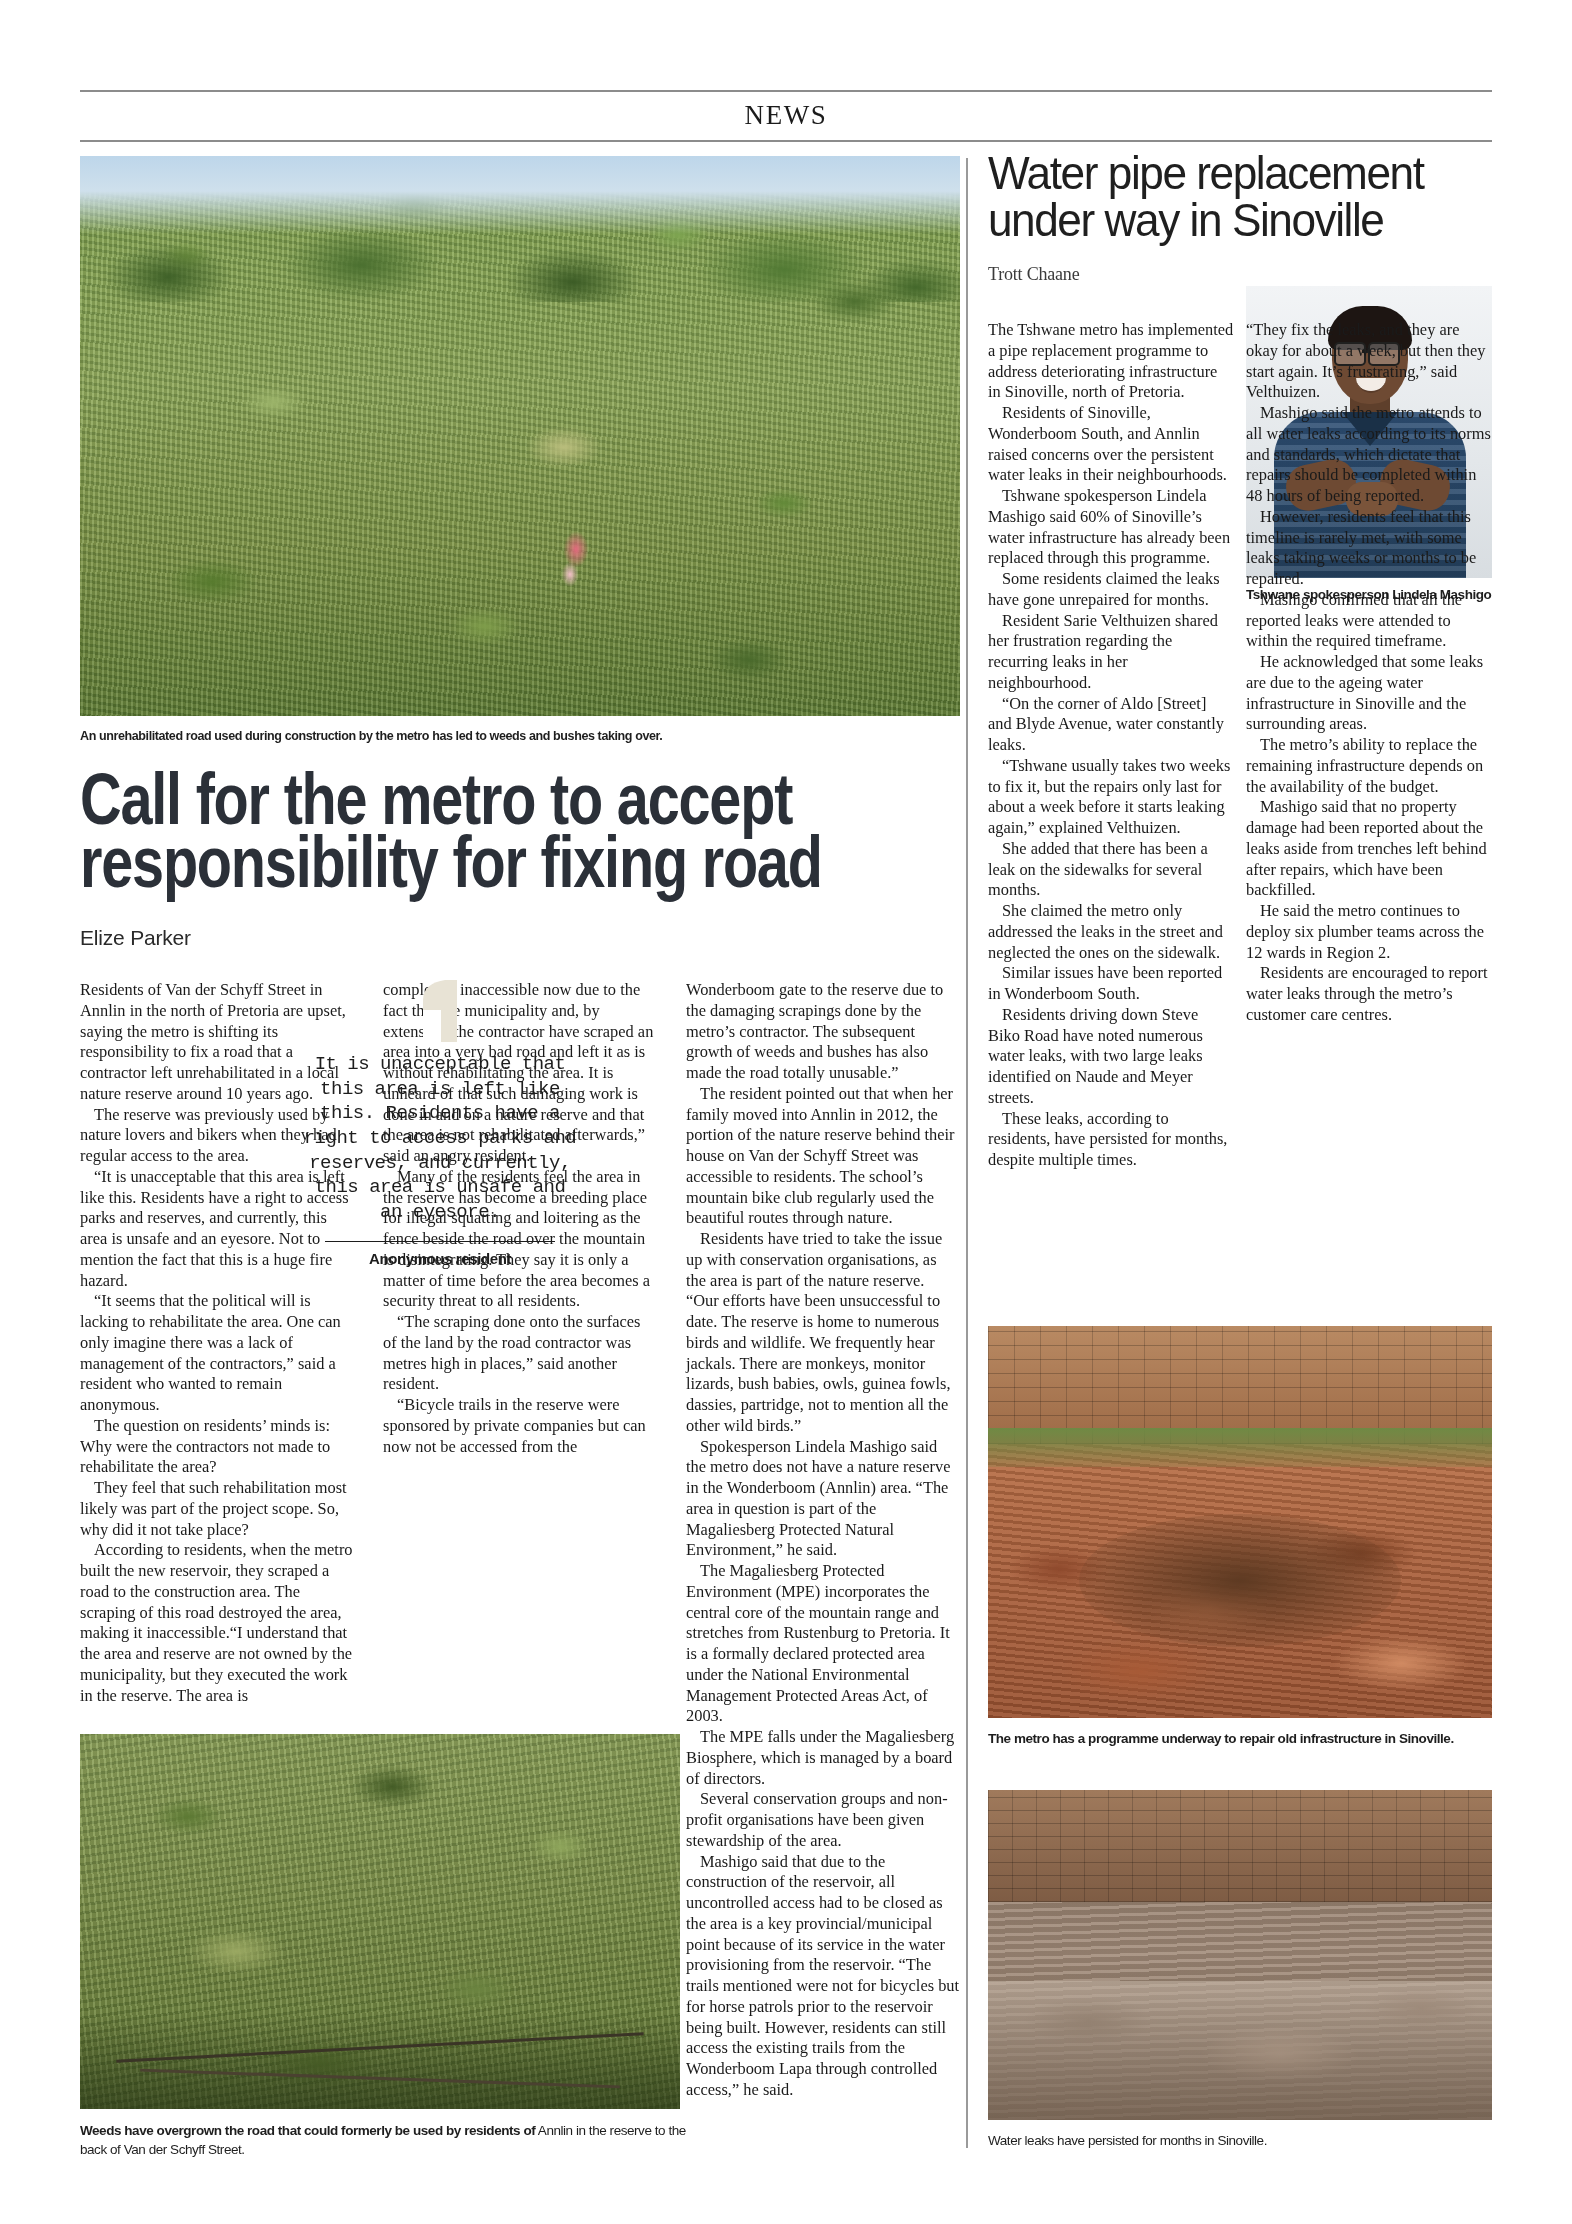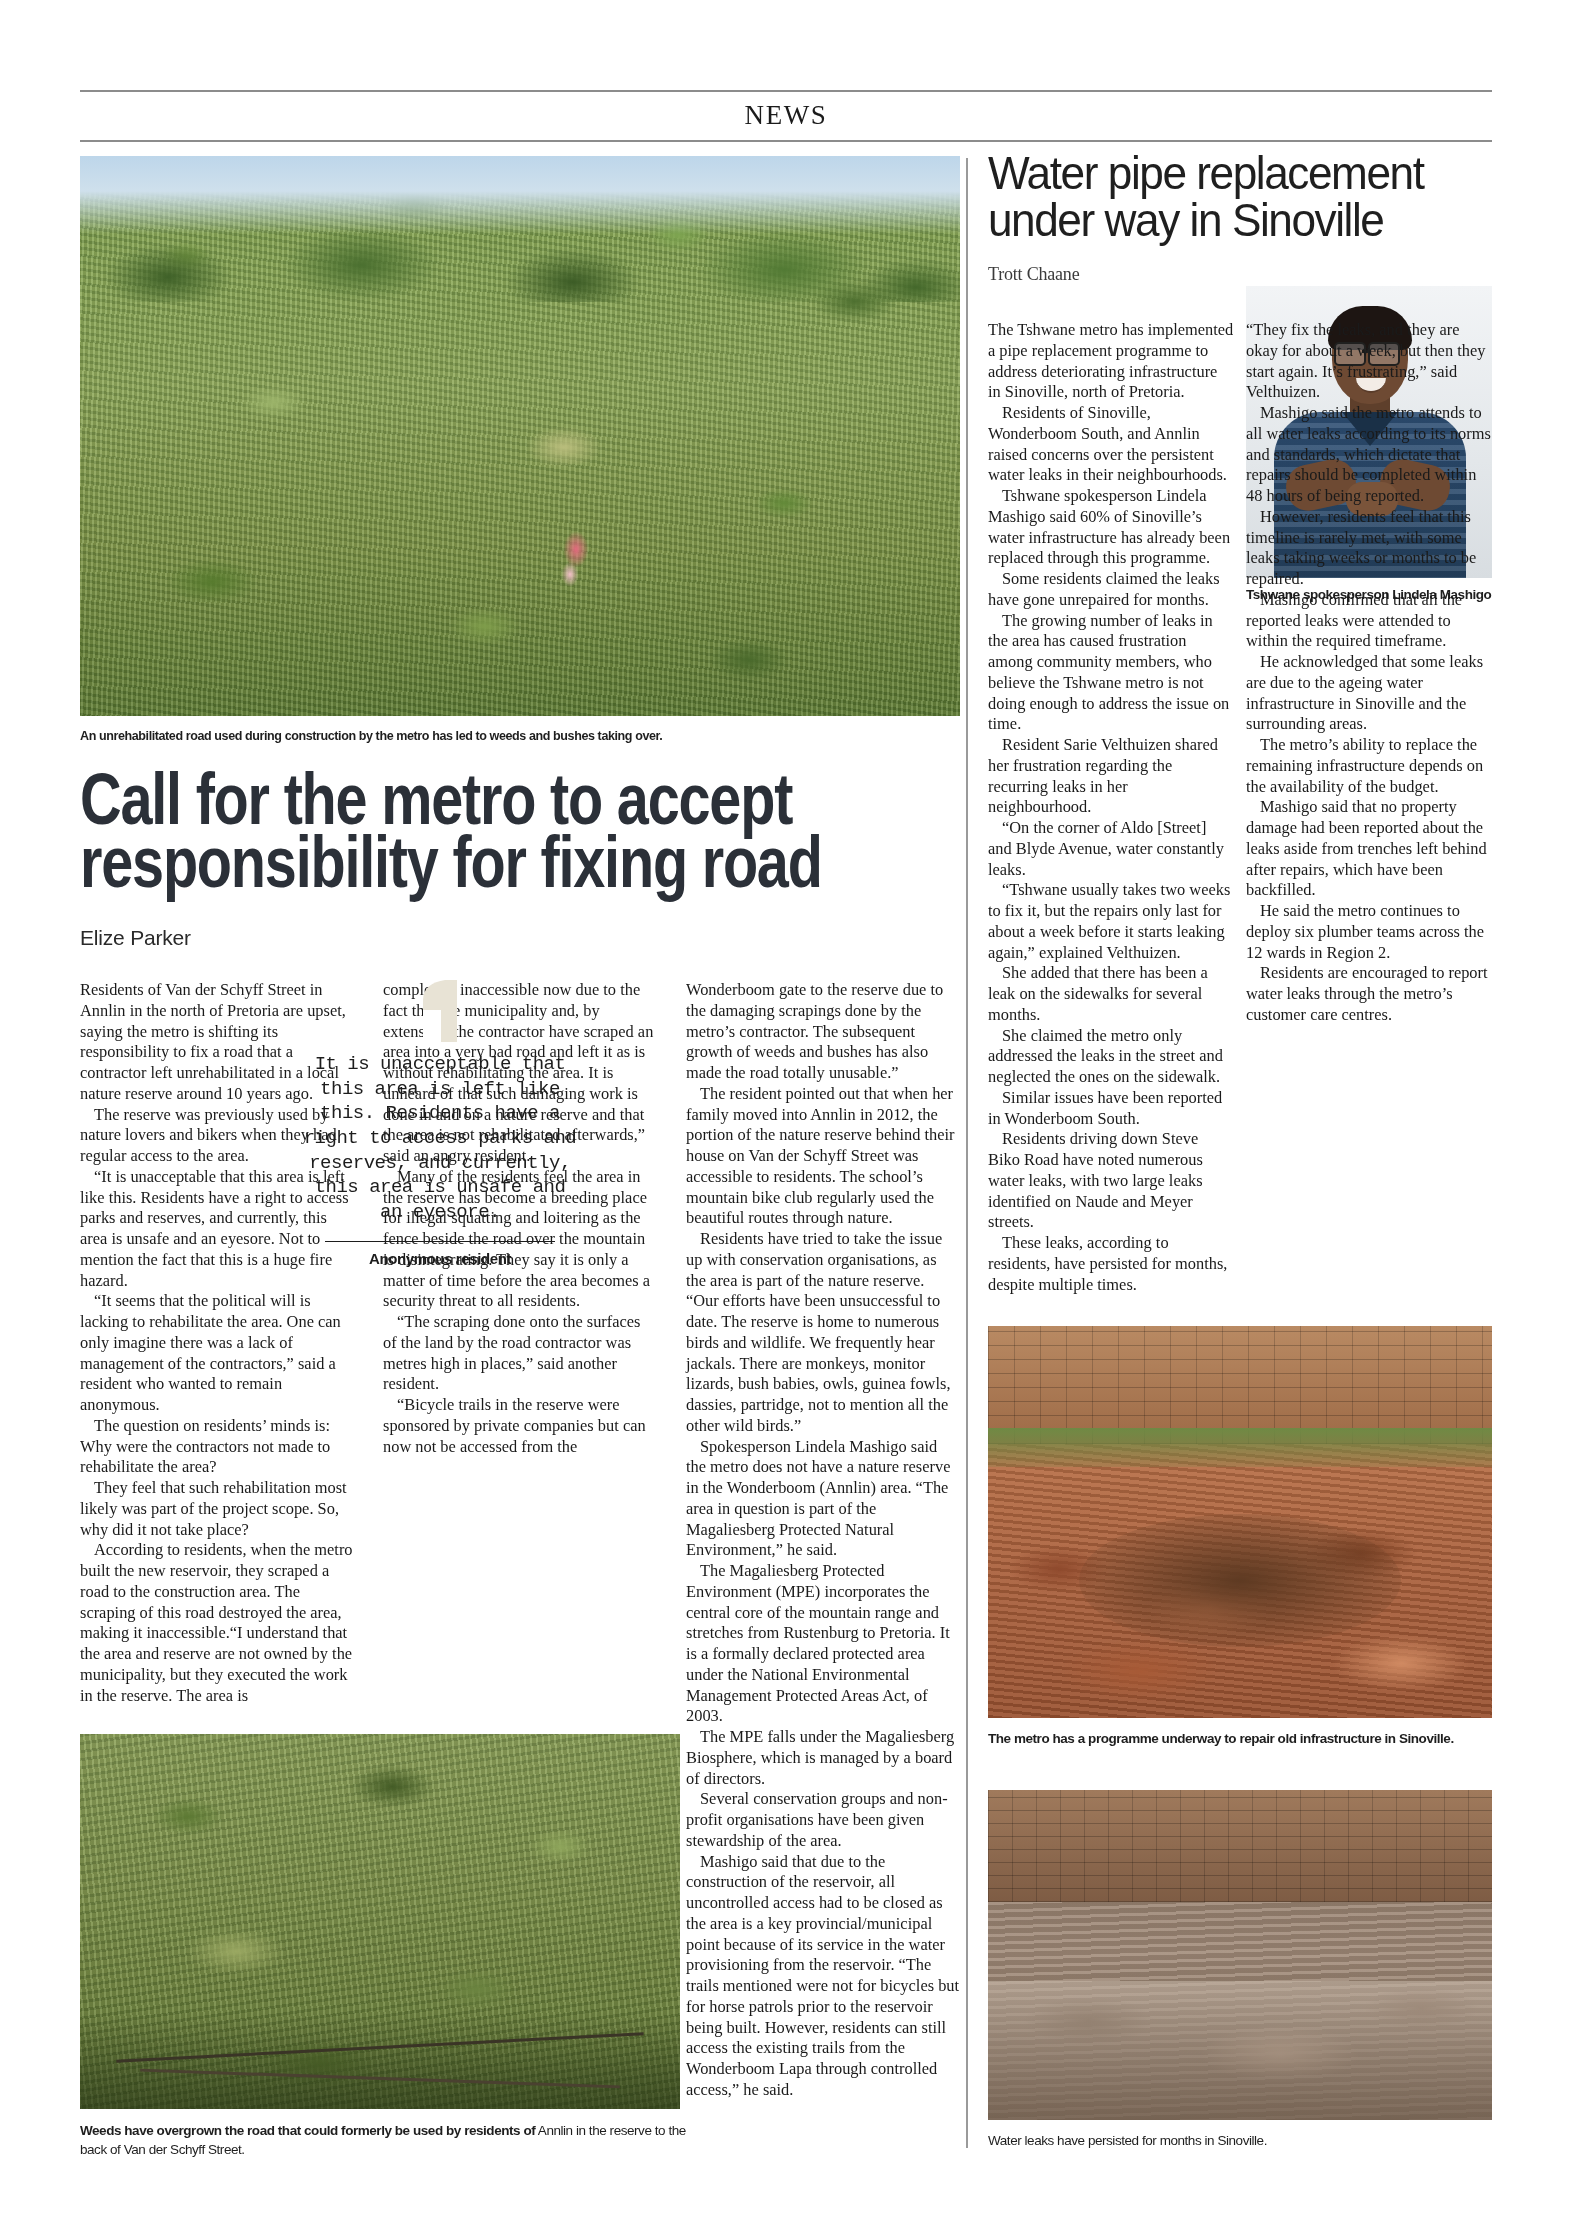--- a/index.html
+++ b/index.html
@@ -559,21 +559,20 @@
     <div class="p-handL"></div>
   </div>
   <div class="caption cap-portrait">Tshwane spokesperson Lindela Mashigo</div>
 
   <div class="rcols">
     <div class="rcol" id="rcol1">
       <p class="first">The Tshwane metro has implemented a pipe replacement programme to address deteriorating infrastructure in Sinoville, north of Pretoria.</p>
       <p>Residents of Sinoville, Wonderboom South, and Annlin raised concerns over the persistent water leaks in their neighbourhoods.</p>
       <p>Tshwane spokesperson Lindela Mashigo said 60% of Sinoville’s water infrastructure has already been replaced through this programme.</p>
       <p>Some residents claimed the leaks have gone unrepaired for months.</p>
-      <p>The growing number of leaks in the area has caused frustration among community members, who believe the Tshwane metro is not doing enough to address the issue on time.</p>
       <p>Resident Sarie Velthuizen shared her frustration regarding the recurring leaks in her neighbourhood.</p>
       <p>“On the corner of Aldo [Street] and Blyde Avenue, water constantly leaks.</p>
       <p>“Tshwane usually takes two weeks to fix it, but the repairs only last for about a week before it starts leaking again,” explained Velthuizen.</p>
       <p>She added that there has been a leak on the sidewalks for several months.</p>
       <p>She claimed the metro only addressed the leaks in the street and neglected the ones on the sidewalk.</p>
       <p>Similar issues have been reported in Wonderboom South.</p>
       <p>Residents driving down Steve Biko Road have noted numerous water leaks, with two large leaks identified on Naude and Meyer streets.</p>
       <p>These leaks, according to residents, have persisted for months, despite multiple times.</p>
     </div>
     <div class="rcol" id="rcol2">

